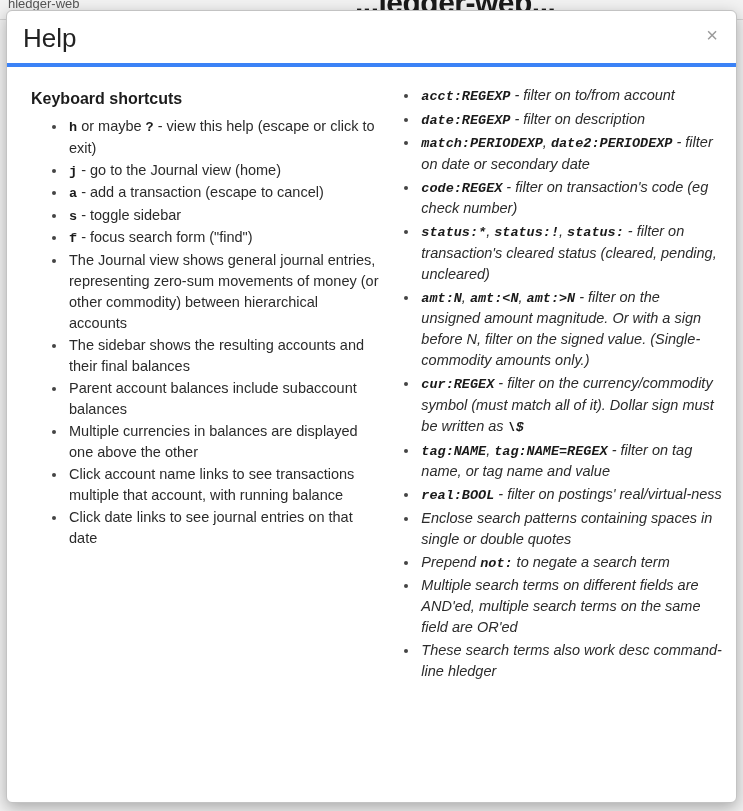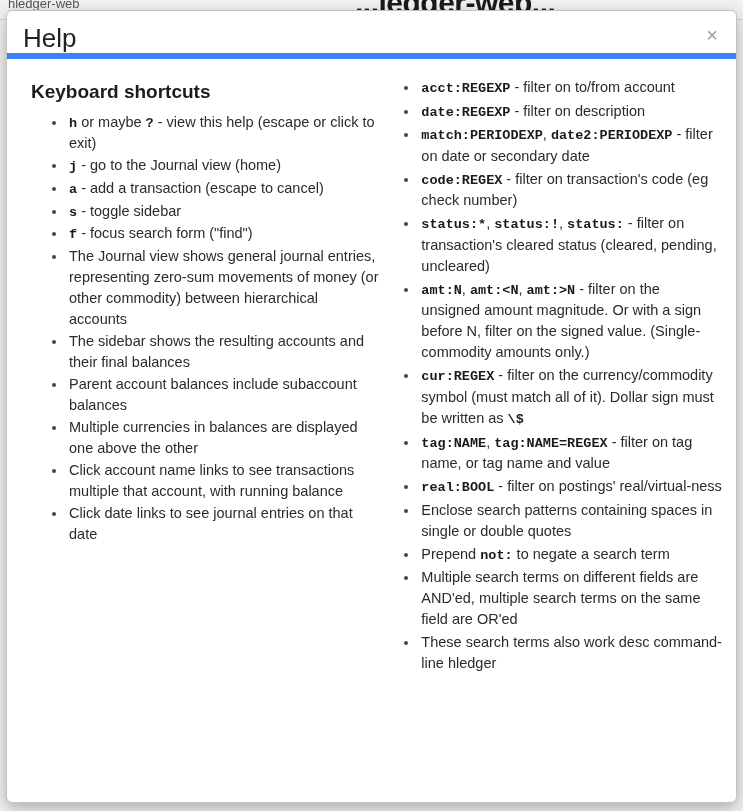--- a/index.html
+++ b/index.html
@@ -54,22 +54,22 @@
     height: 793px;
     background: #ffffff;
     border: 1px solid #c3c3c3;
     border-radius: 6px;
     box-shadow: 0 5px 16px rgba(0,0,0,0.30);
     box-sizing: border-box;
     overflow: hidden;
   }
   #modal-header {
     position: relative;
-    height: 48px;
-    border-bottom: 6px solid #3b82f6;
+    height: 56px;
+    border-bottom: 4px solid #3b82f6;
     box-sizing: border-box;
   }
   #modal-title {
     position: absolute;
     left: 16px;
     top: 14px;
     font-size: 26px;
     color: #222;
     font-weight: normal;
     line-height: 1;
@@ -91,21 +91,21 @@
     position: relative;
     padding: 18px 14px 10px 14px;
     display: flex;
     gap: 0;
     box-sizing: border-box;
   }
   .col-left { width: 366px; }
   .col-right { width: 350px; }
 
   h3.section-title {
-    font-size: 19px;
+    font-size: 16px;
     font-weight: bold;
     color: #1c1c1c;
     margin: 4px 0 8px 10px;
     line-height: 1.2;
   }
   h3.section-title.second {
     margin-top: 20px;
   }
   ul.help-list {
     margin: 0 0 0 0;
@@ -114,20 +114,21 @@
   }
   ul.help-list li {
     font-size: 14.5px;
     color: #2b2b2b;
     line-height: 1.45;
     margin: 0 0 1px 0;
     padding-left: 2px;
   }
   .col-right ul.help-list {
     padding-left: 40px;
+    font-style: italic;
   }
   .col-right ul.help-list li {
     margin-bottom: 2px;
   }
   code, .mono {
     font-family: "Liberation Mono", monospace;
     font-size: 13.5px;
     font-weight: bold;
     color: #1a1a1a;
   }

